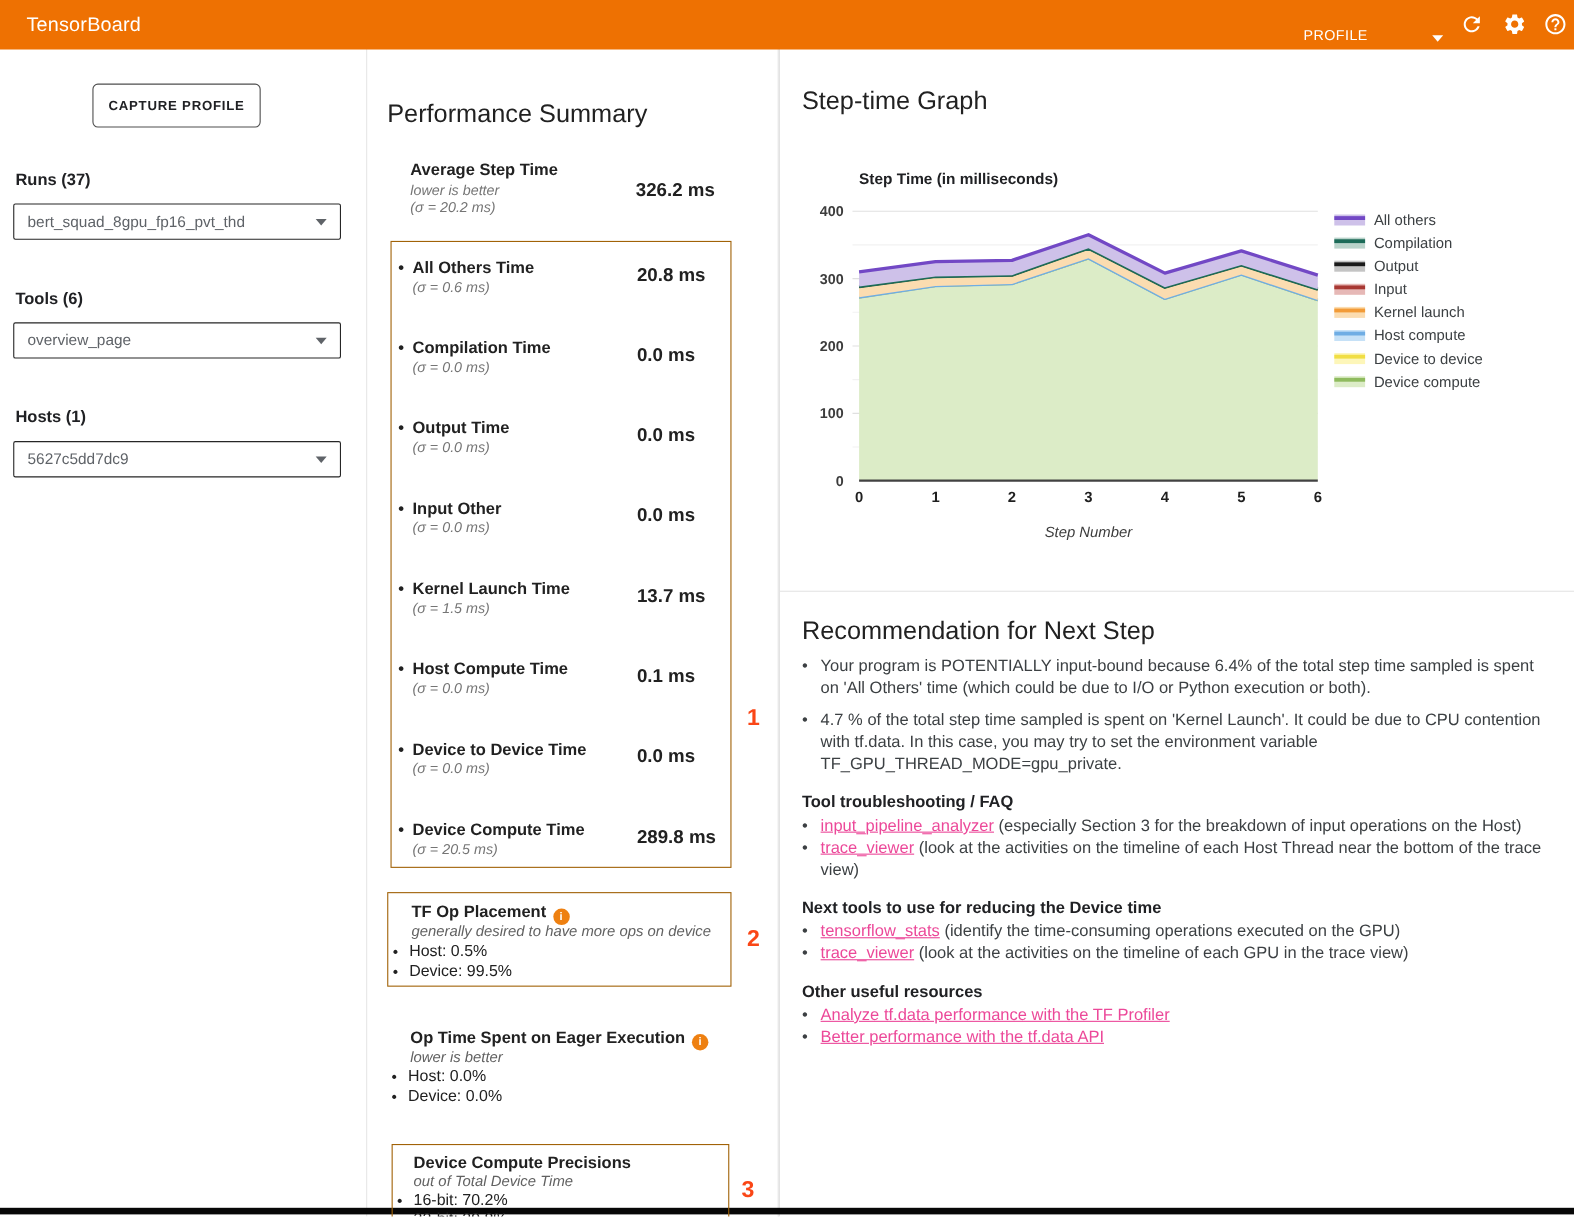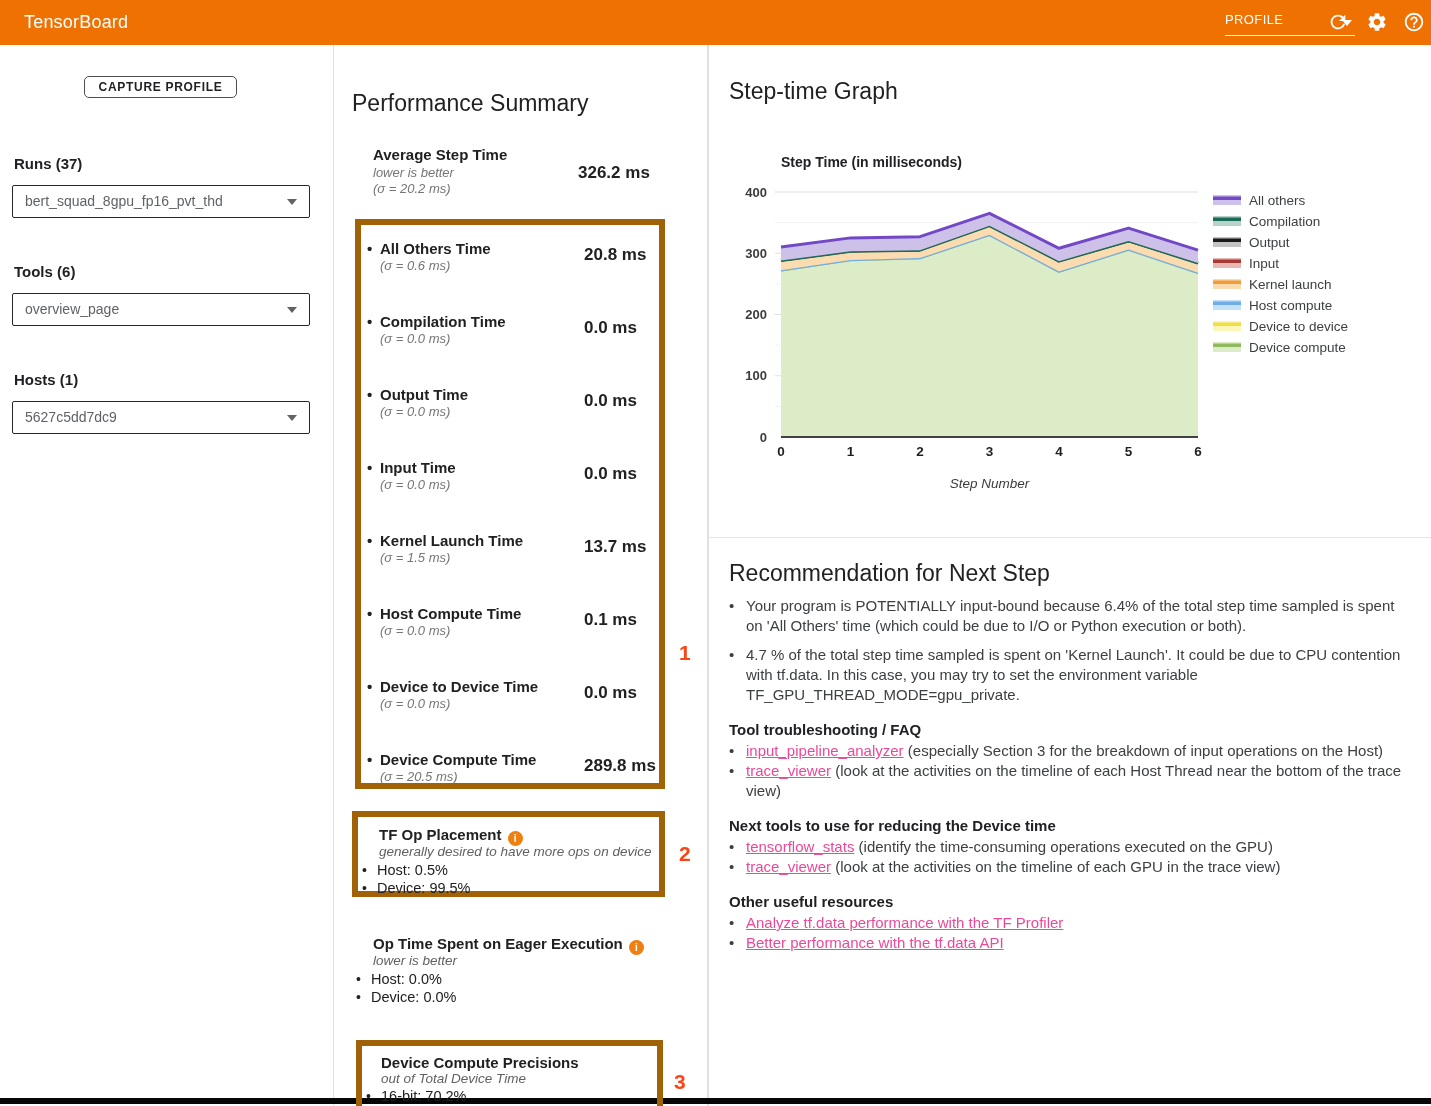--- a/index.html
+++ b/index.html
@@ -12,42 +12,42 @@
     overflow:hidden;
   }
 
   
   .app-header {
     position:absolute; left:0; top:0; width:1431px; height:45px;
     background:#ee7102; z-index:10; color:#fff;
   }
   .app-title { position:absolute; left:24px; top:0; line-height:45px; font-size:18px; font-weight:500; letter-spacing:.2px; }
   .hdr-select {
-    position:absolute; left:1185px; top:7px; width:130px; height:29px;
-    border-bottom:1.5px solid rgba(255,255,255,.95); cursor:pointer;margin-left:40px;
+    position:absolute; left:1185px; top:19px; width:130px; height:29px;
+    border-bottom:1.5px solid rgba(255,255,255,.95); cursor:pointer;
   }
   .hdr-select .val { position:absolute; left:0; top:5px; font-size:13px; font-weight:500; letter-spacing:.4px; }
   .caret-down {
     position:absolute; right:3px; top:13px; width:0; height:0;
     border-left:5px solid transparent; border-right:5px solid transparent; border-top:6px solid #fff;
   }
   .hdr-icon { position:absolute; top:11px; width:22px; height:22px; cursor:pointer; }
   .hdr-icon svg { display:block; width:22px; height:22px; fill:#fff; }
   .icon-refresh { left:1327px; }
   .icon-gear { left:1366px; }
   .icon-help { left:1403px; }
 
   
   .sidebar  { position:absolute; left:0; top:0; width:334px; height:1106px; border-right:1px solid #e0e0e0; background:#fff; }
   .mid-col  { position:absolute; left:334px; top:12px; width:374px; height:1106px; border-right:1px solid #e0e0e0; background:#fff; }
   .right-col{ position:absolute; left:708px; top:0; width:723px; height:1106px; background:#fff; }
 
   
   .capture-btn {
-    position:absolute; left:84px; top:76px; width:153px; height:22px;
+    position:absolute; left:84px; top:76px; width:153px; height:40px;
     background:#fff; border:1.5px solid #4e4e4e; border-radius:5px;
     font-family:"Liberation Sans",sans-serif; font-size:12px; font-weight:600; letter-spacing:.7px;
     color:#202124; cursor:pointer;
   }
   .field-label { position:absolute; left:14px; font-size:15px; font-weight:700; color:#202124; }
   .sb-select {
     position:absolute; left:12px; width:298px; height:33px;
     border:1.5px solid #262626; border-radius:2px; background:#fff; cursor:pointer;
   }
   .sb-select .val { position:absolute; left:12px; top:0; line-height:31px; font-size:14px; color:#5f6368; }
@@ -55,21 +55,21 @@
     position:absolute; right:12px; top:13px; width:0; height:0;
     border-left:5px solid transparent; border-right:5px solid transparent; border-top:6px solid #5f6368;
   }
 
   
   .col-title { position:absolute; font-size:23px; font-weight:400; color:#212121; }
   .avg-name  { font-size:15px; font-weight:700; color:#212121; }
   .note-it   { font-size:13px; font-style:italic; color:#757575; line-height:16px; }
   .metric-value { font-size:17px; font-weight:700; color:#212121; }
 
-  .ann-box { position:absolute; border:6px solid #a16207; background:transparent; z-index:6; }
+  .ann-box { position:absolute; border:1px solid #a16207; background:transparent; z-index:6; }
   .ann-num { position:absolute; font-size:21px; font-weight:700; color:#fa4616; z-index:6; }
 
   .m-row { position:absolute; left:0; width:100%; }
   .m-bullet { position:absolute; left:6px; top:0; font-size:15px; font-weight:700; color:#212121; }
   .m-bullet::before { content:"•"; }
   .m-name  { position:absolute; left:19px; top:0; font-size:15px; font-weight:700; color:#212121; white-space:nowrap; }
   .m-sigma { position:absolute; left:19px; top:18px; font-size:13px; font-style:italic; color:#757575; white-space:nowrap; }
   .m-val   { position:absolute; left:223px; top:5px; font-size:17px; font-weight:700; color:#212121; white-space:nowrap; }
 
   .sub-card { position:absolute; }
@@ -154,21 +154,21 @@
         <div class="m-val">0.0 ms</div>
       </div>
     <div class="m-row" style="top:161px">
         <span class="m-bullet"></span>
         <div class="m-name">Output Time</div>
         <div class="m-sigma">(σ = 0.0 ms)</div>
         <div class="m-val">0.0 ms</div>
       </div>
     <div class="m-row" style="top:234px">
         <span class="m-bullet"></span>
-        <div class="m-name">Input Time</div>
+        <div class="m-name">Input Other</div>
         <div class="m-sigma">(σ = 0.0 ms)</div>
         <div class="m-val">0.0 ms</div>
       </div>
     <div class="m-row" style="top:307px">
         <span class="m-bullet"></span>
         <div class="m-name">Kernel Launch Time</div>
         <div class="m-sigma">(σ = 1.5 ms)</div>
         <div class="m-val">13.7 ms</div>
       </div>
     <div class="m-row" style="top:380px">

